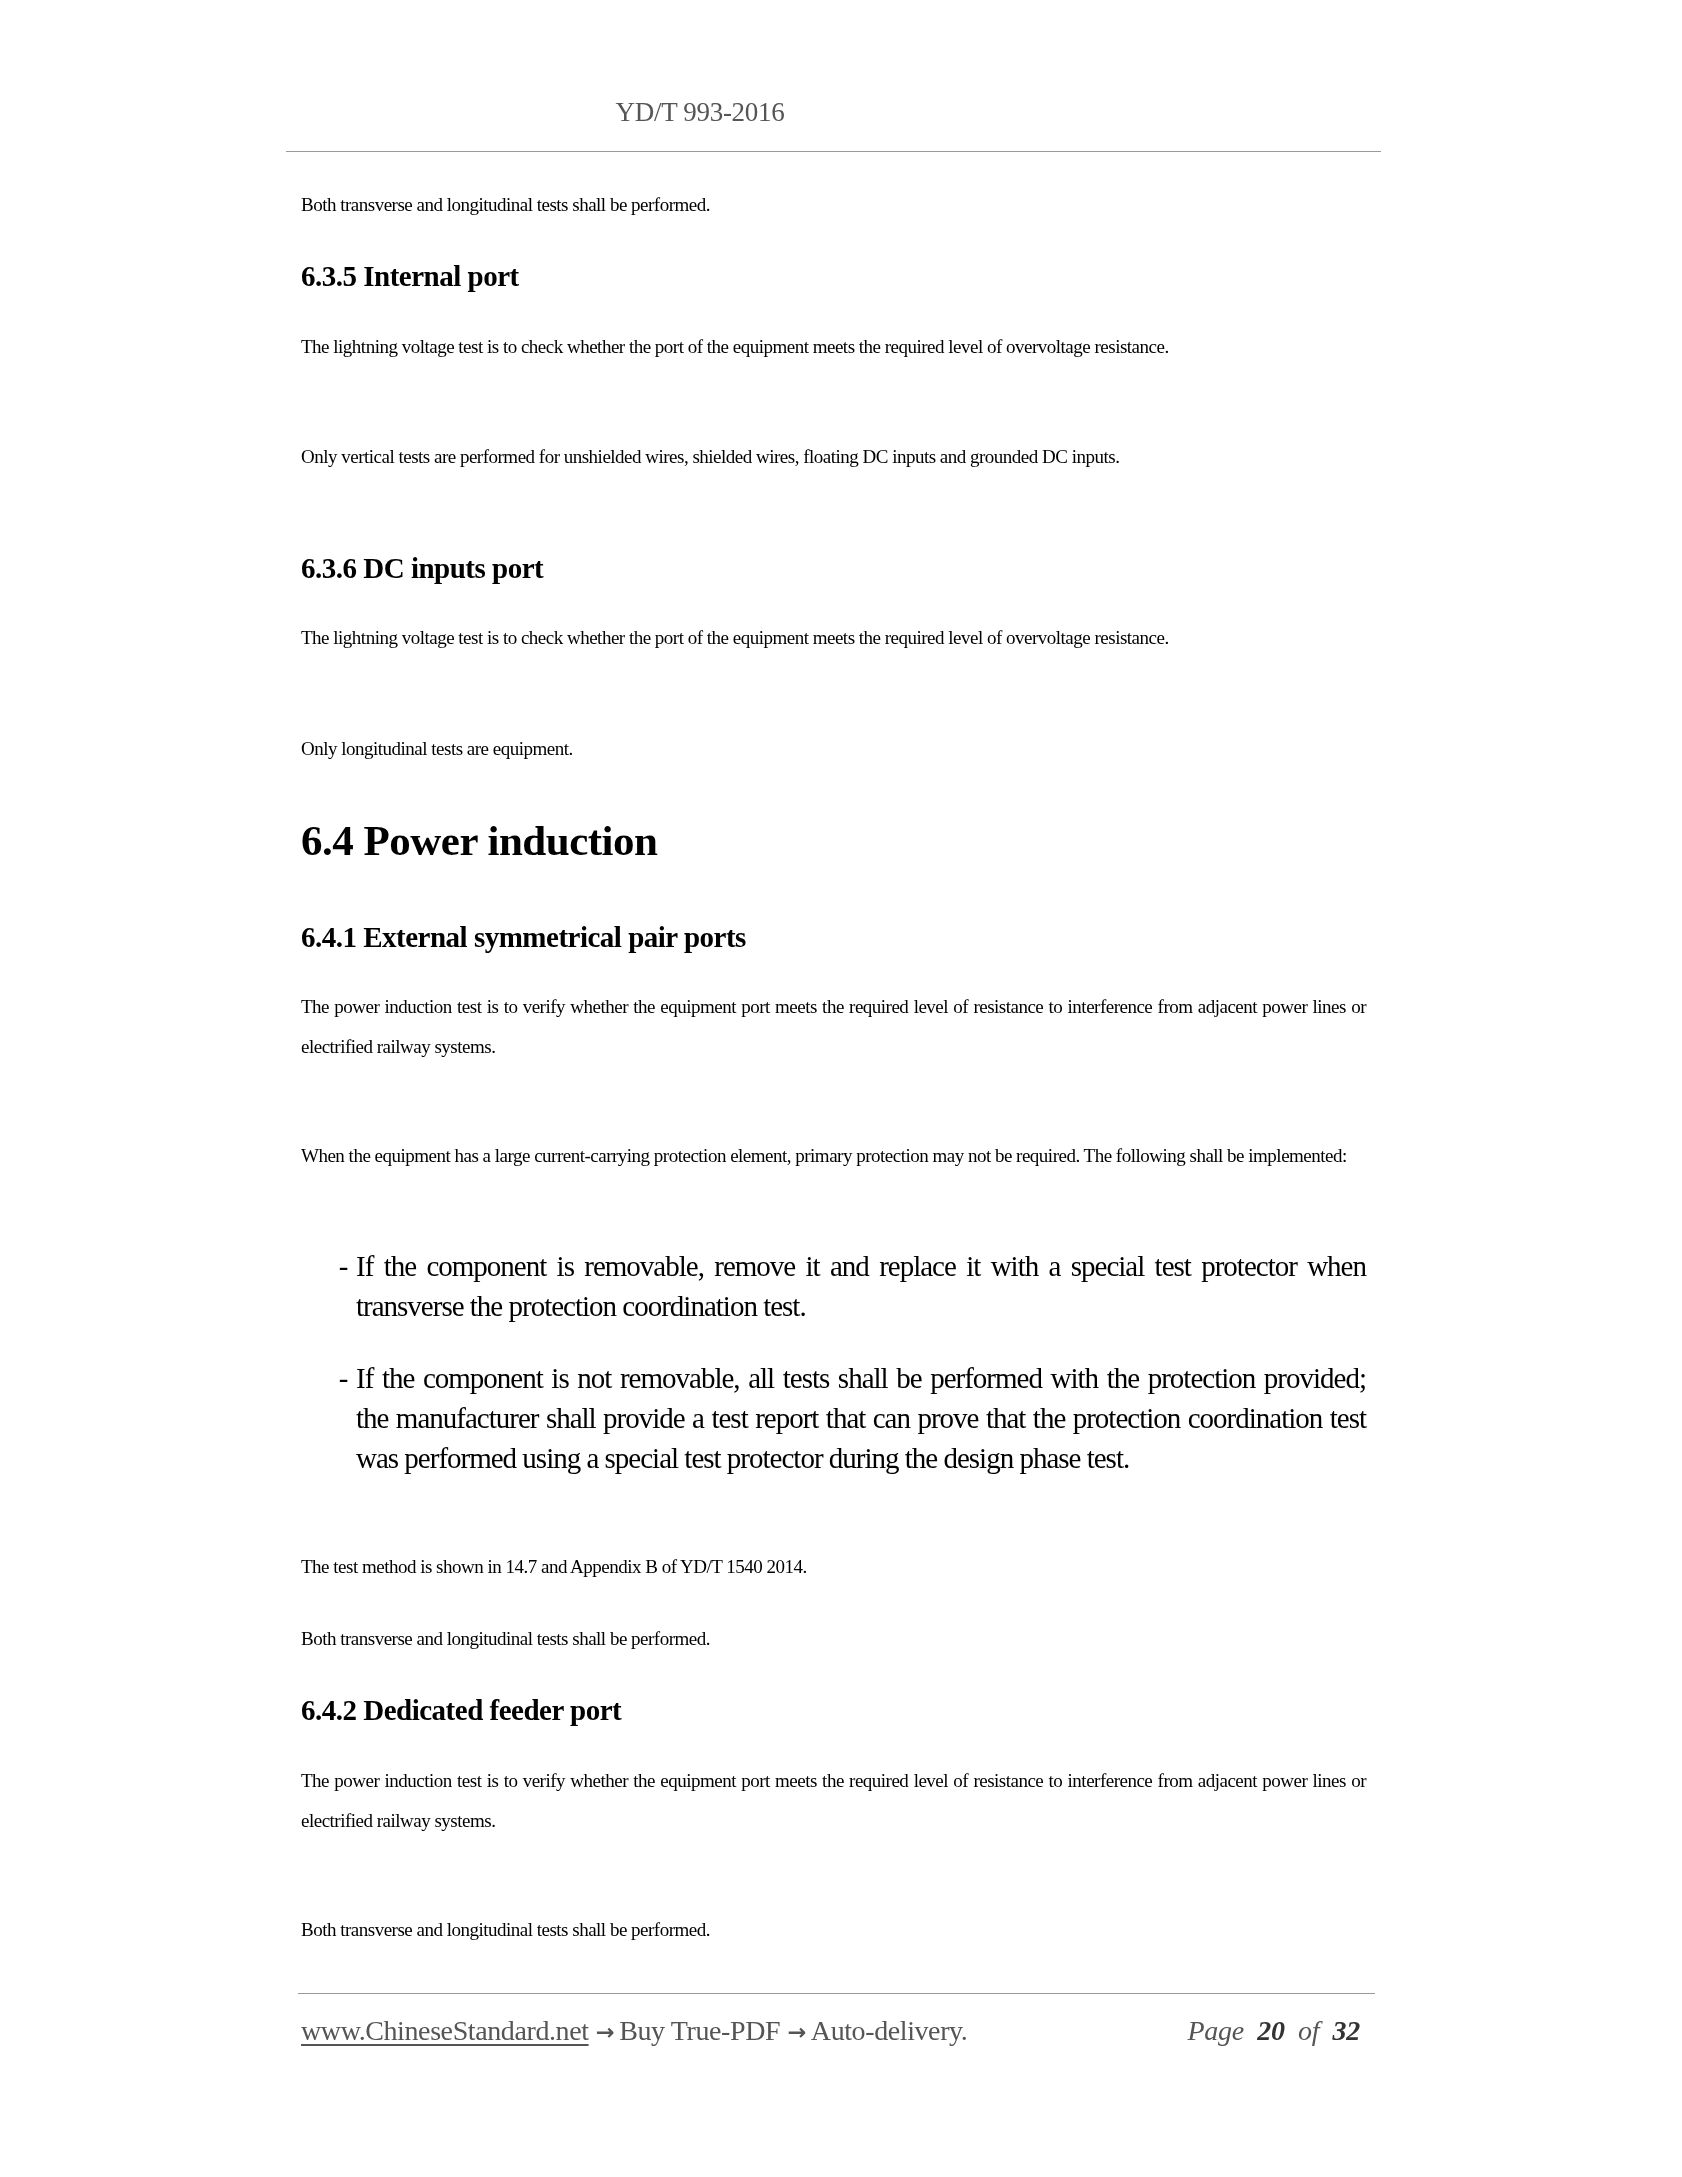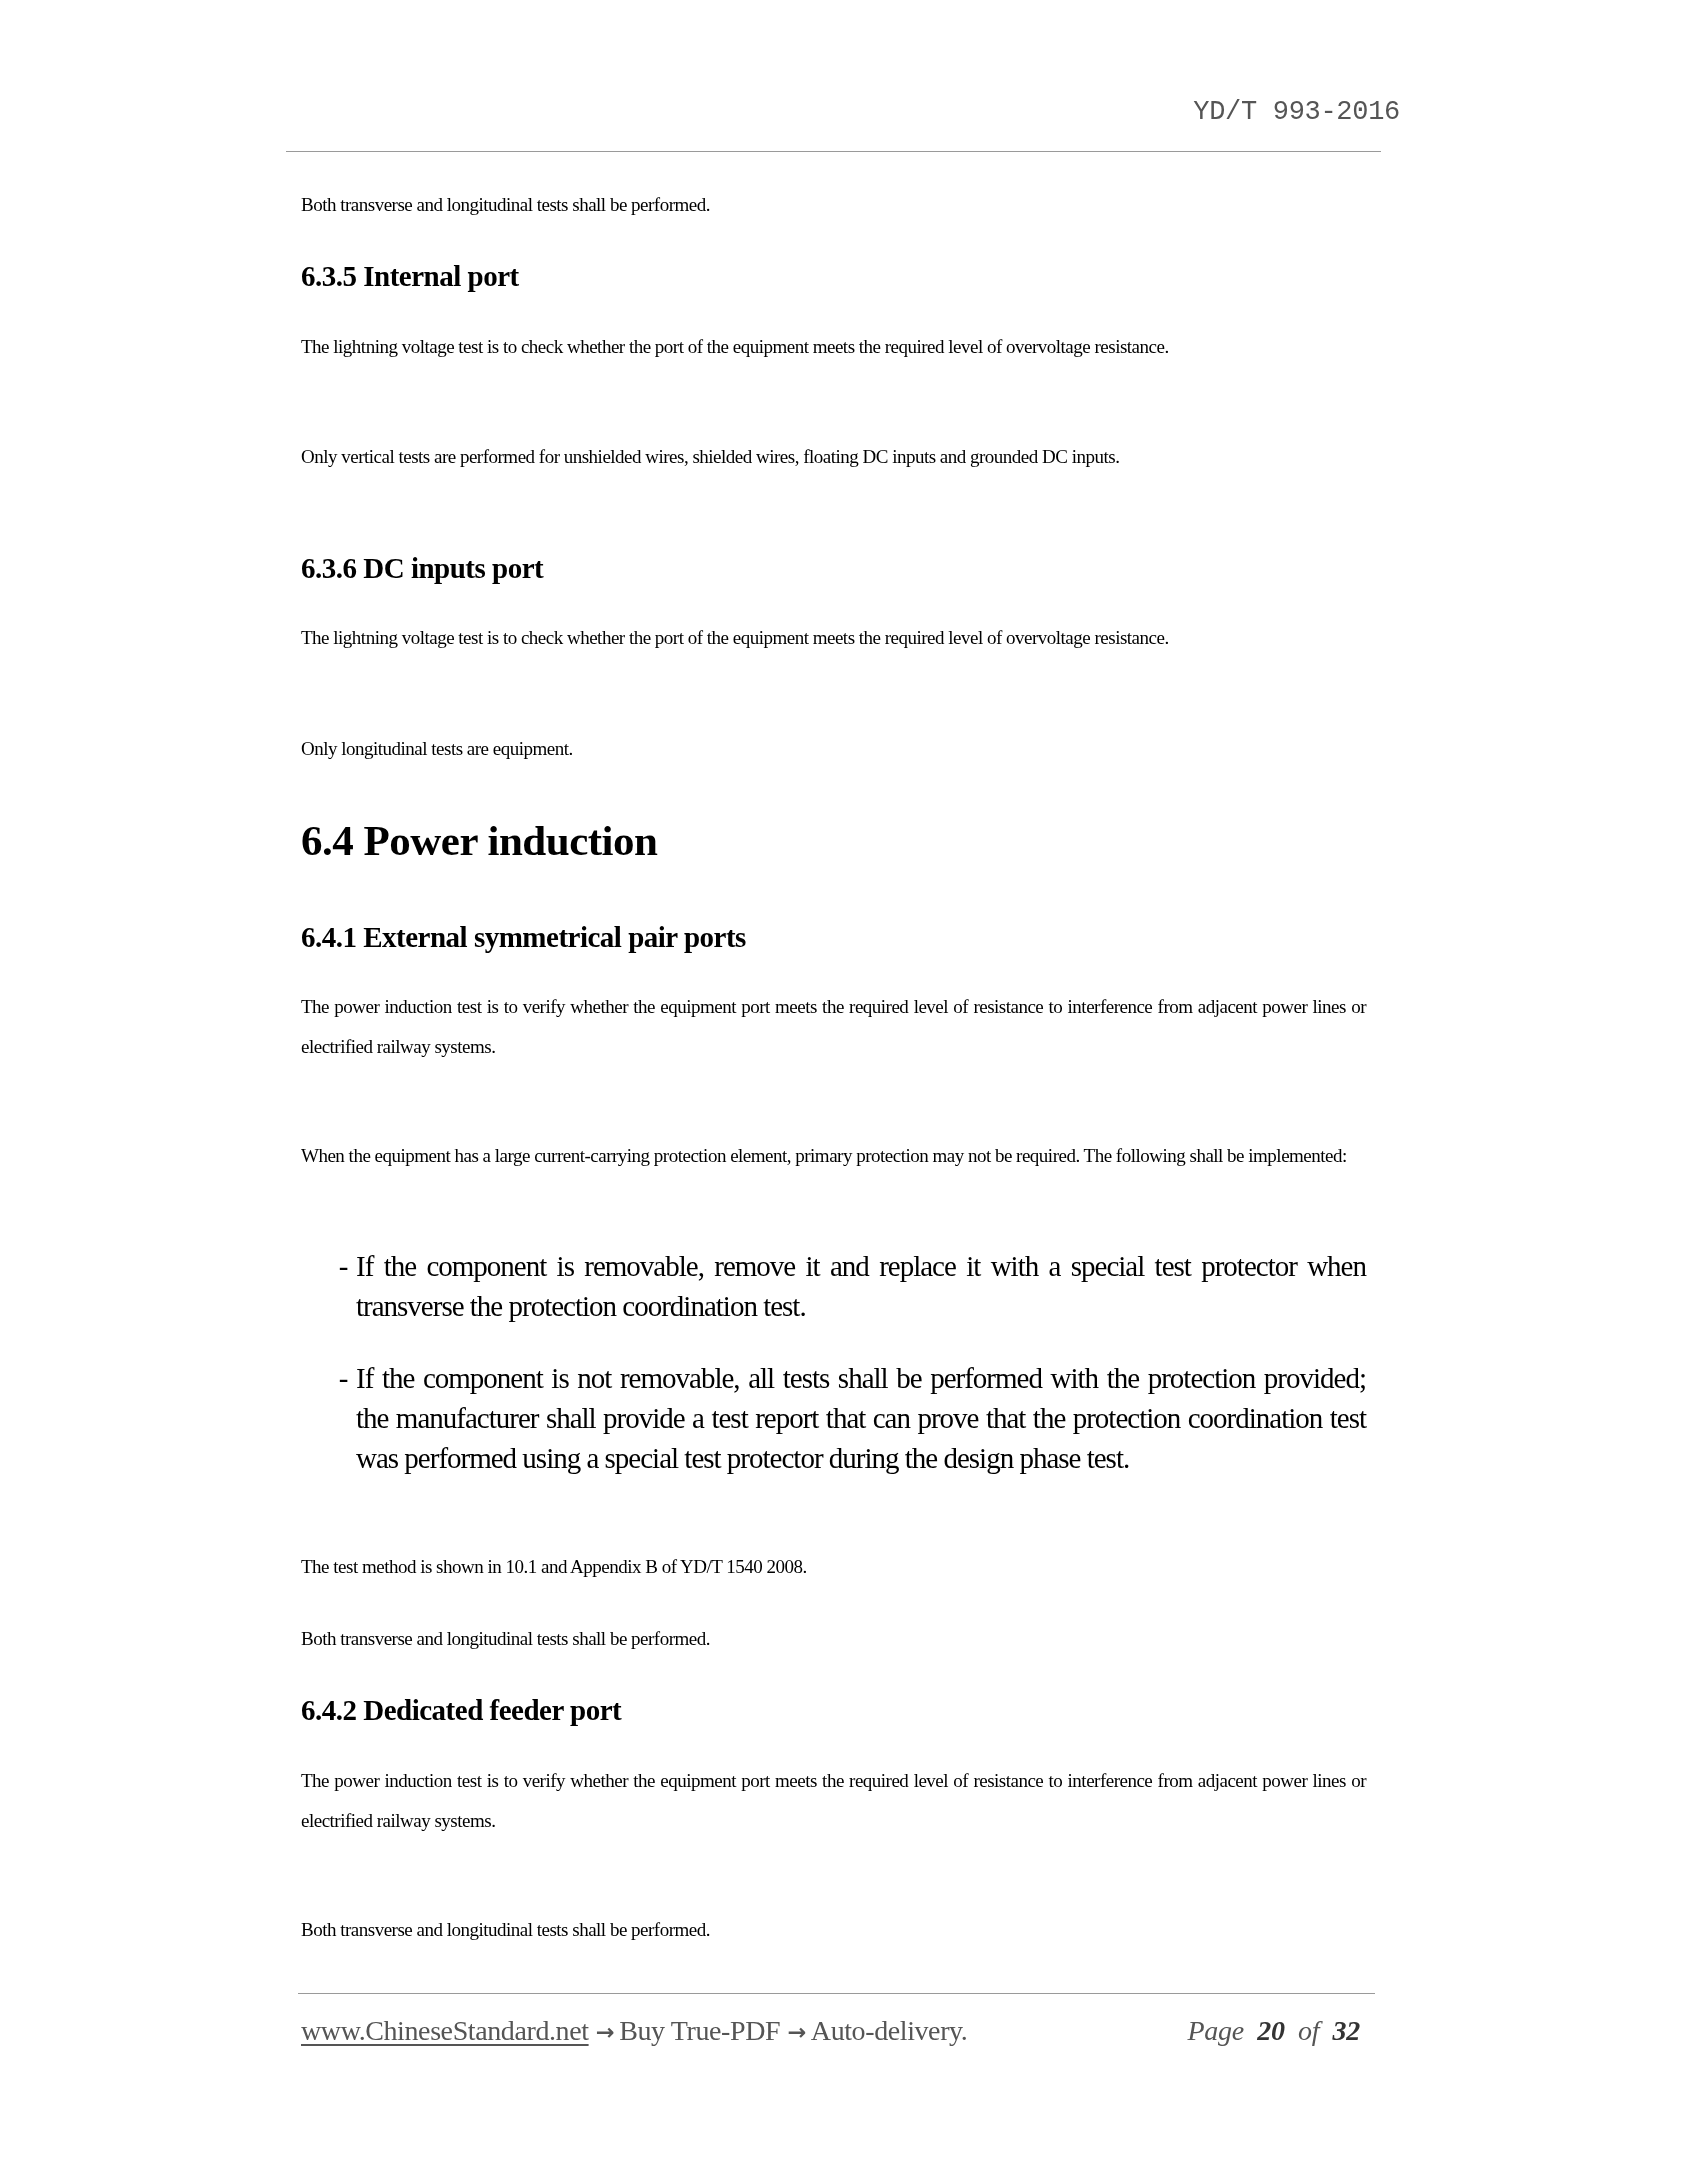--- a/index.html
+++ b/index.html
@@ -13,25 +13,24 @@
       position: relative;
       overflow: hidden;
       font-family: "Liberation Serif", "DejaVu Serif", serif;
       color: #000000;
     }
     .page-header-title {
       position: absolute;
       left: 0;
       width: 1400px;
       top: 97px;
-      text-align: right;
+      text-align: center;
       font-size: 27px;
       color: #555555;
       letter-spacing: -0.3px;
-      font-family: Liberation Mono, monospace;
     }
     .header-rule {
       position: absolute;
       left: 286px;
       top: 151px;
       width: 1095px;
       height: 0;
       border-top: 1.7px solid #9a9a9a;
     }
     .content {
@@ -140,21 +139,21 @@
 
   <div class="list-item" style="top:1246px">
     <span class="dash">-</span>
     <span>If the component is removable, remove it and replace it with a special test protector when transverse the protection coordination test.</span>
   </div>
   <div class="list-item" style="top:1358px">
     <span class="dash">-</span>
     <span>If the component is not removable, all tests shall be performed with the protection provided; the manufacturer shall provide a test report that can prove that the protection coordination test was performed using a special test protector during the design phase test.</span>
   </div>
 
-  <div class="blk" style="top:1547px">The test method is shown in 10.1 and Appendix B of YD/T 1540 2008.</div>
+  <div class="blk" style="top:1547px">The test method is shown in 14.7 and Appendix B of YD/T 1540 2014.</div>
   <div class="blk" style="top:1619px">Both transverse and longitudinal tests shall be performed.</div>
   <div class="blk h3" style="top:1690px">6.4.2 Dedicated feeder port</div>
   <div class="blk" style="top:1761px">The power induction test is to verify whether the equipment port meets the required level of resistance to interference from adjacent power lines or electrified railway systems.</div>
   <div class="blk" style="top:1910px">Both transverse and longitudinal tests shall be performed.</div>
 </div>
 
 <div class="footer-rule"></div>
 
 <div class="footer-left">
   <a>www.ChineseStandard.net</a><span class="arrow">→</span><span>Buy True-PDF</span><span class="arrow">→</span><span>Auto-delivery.</span>

